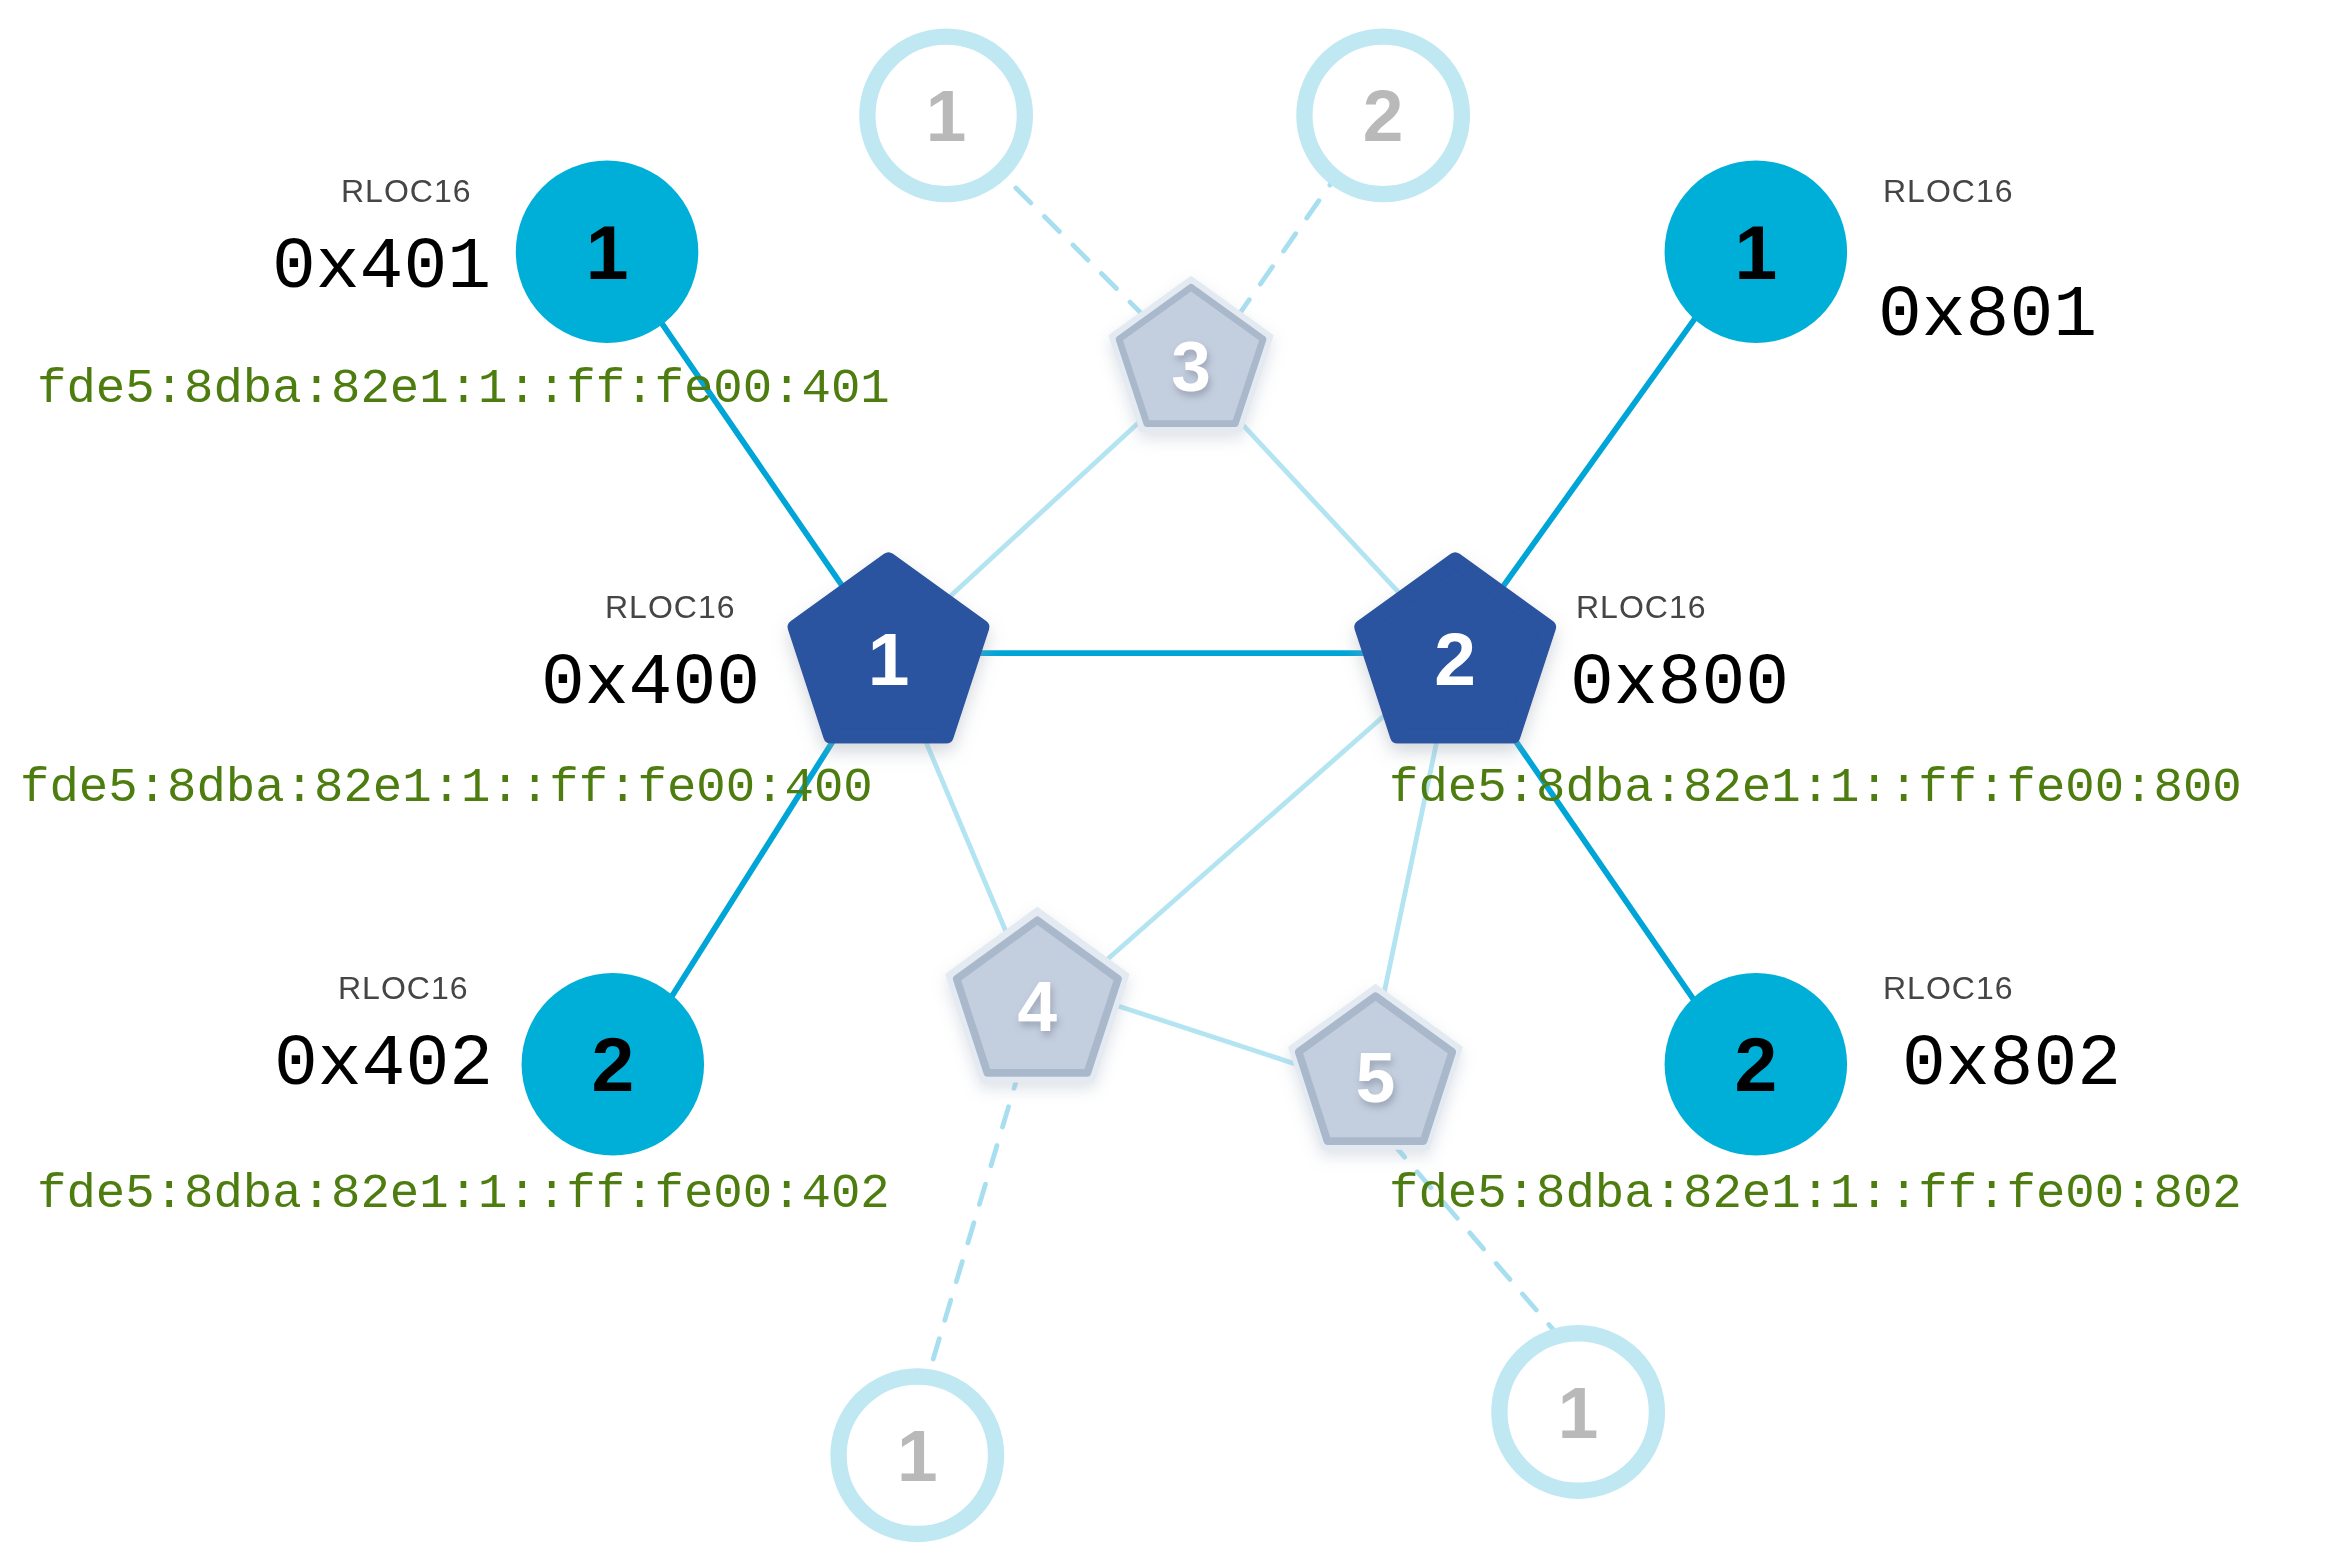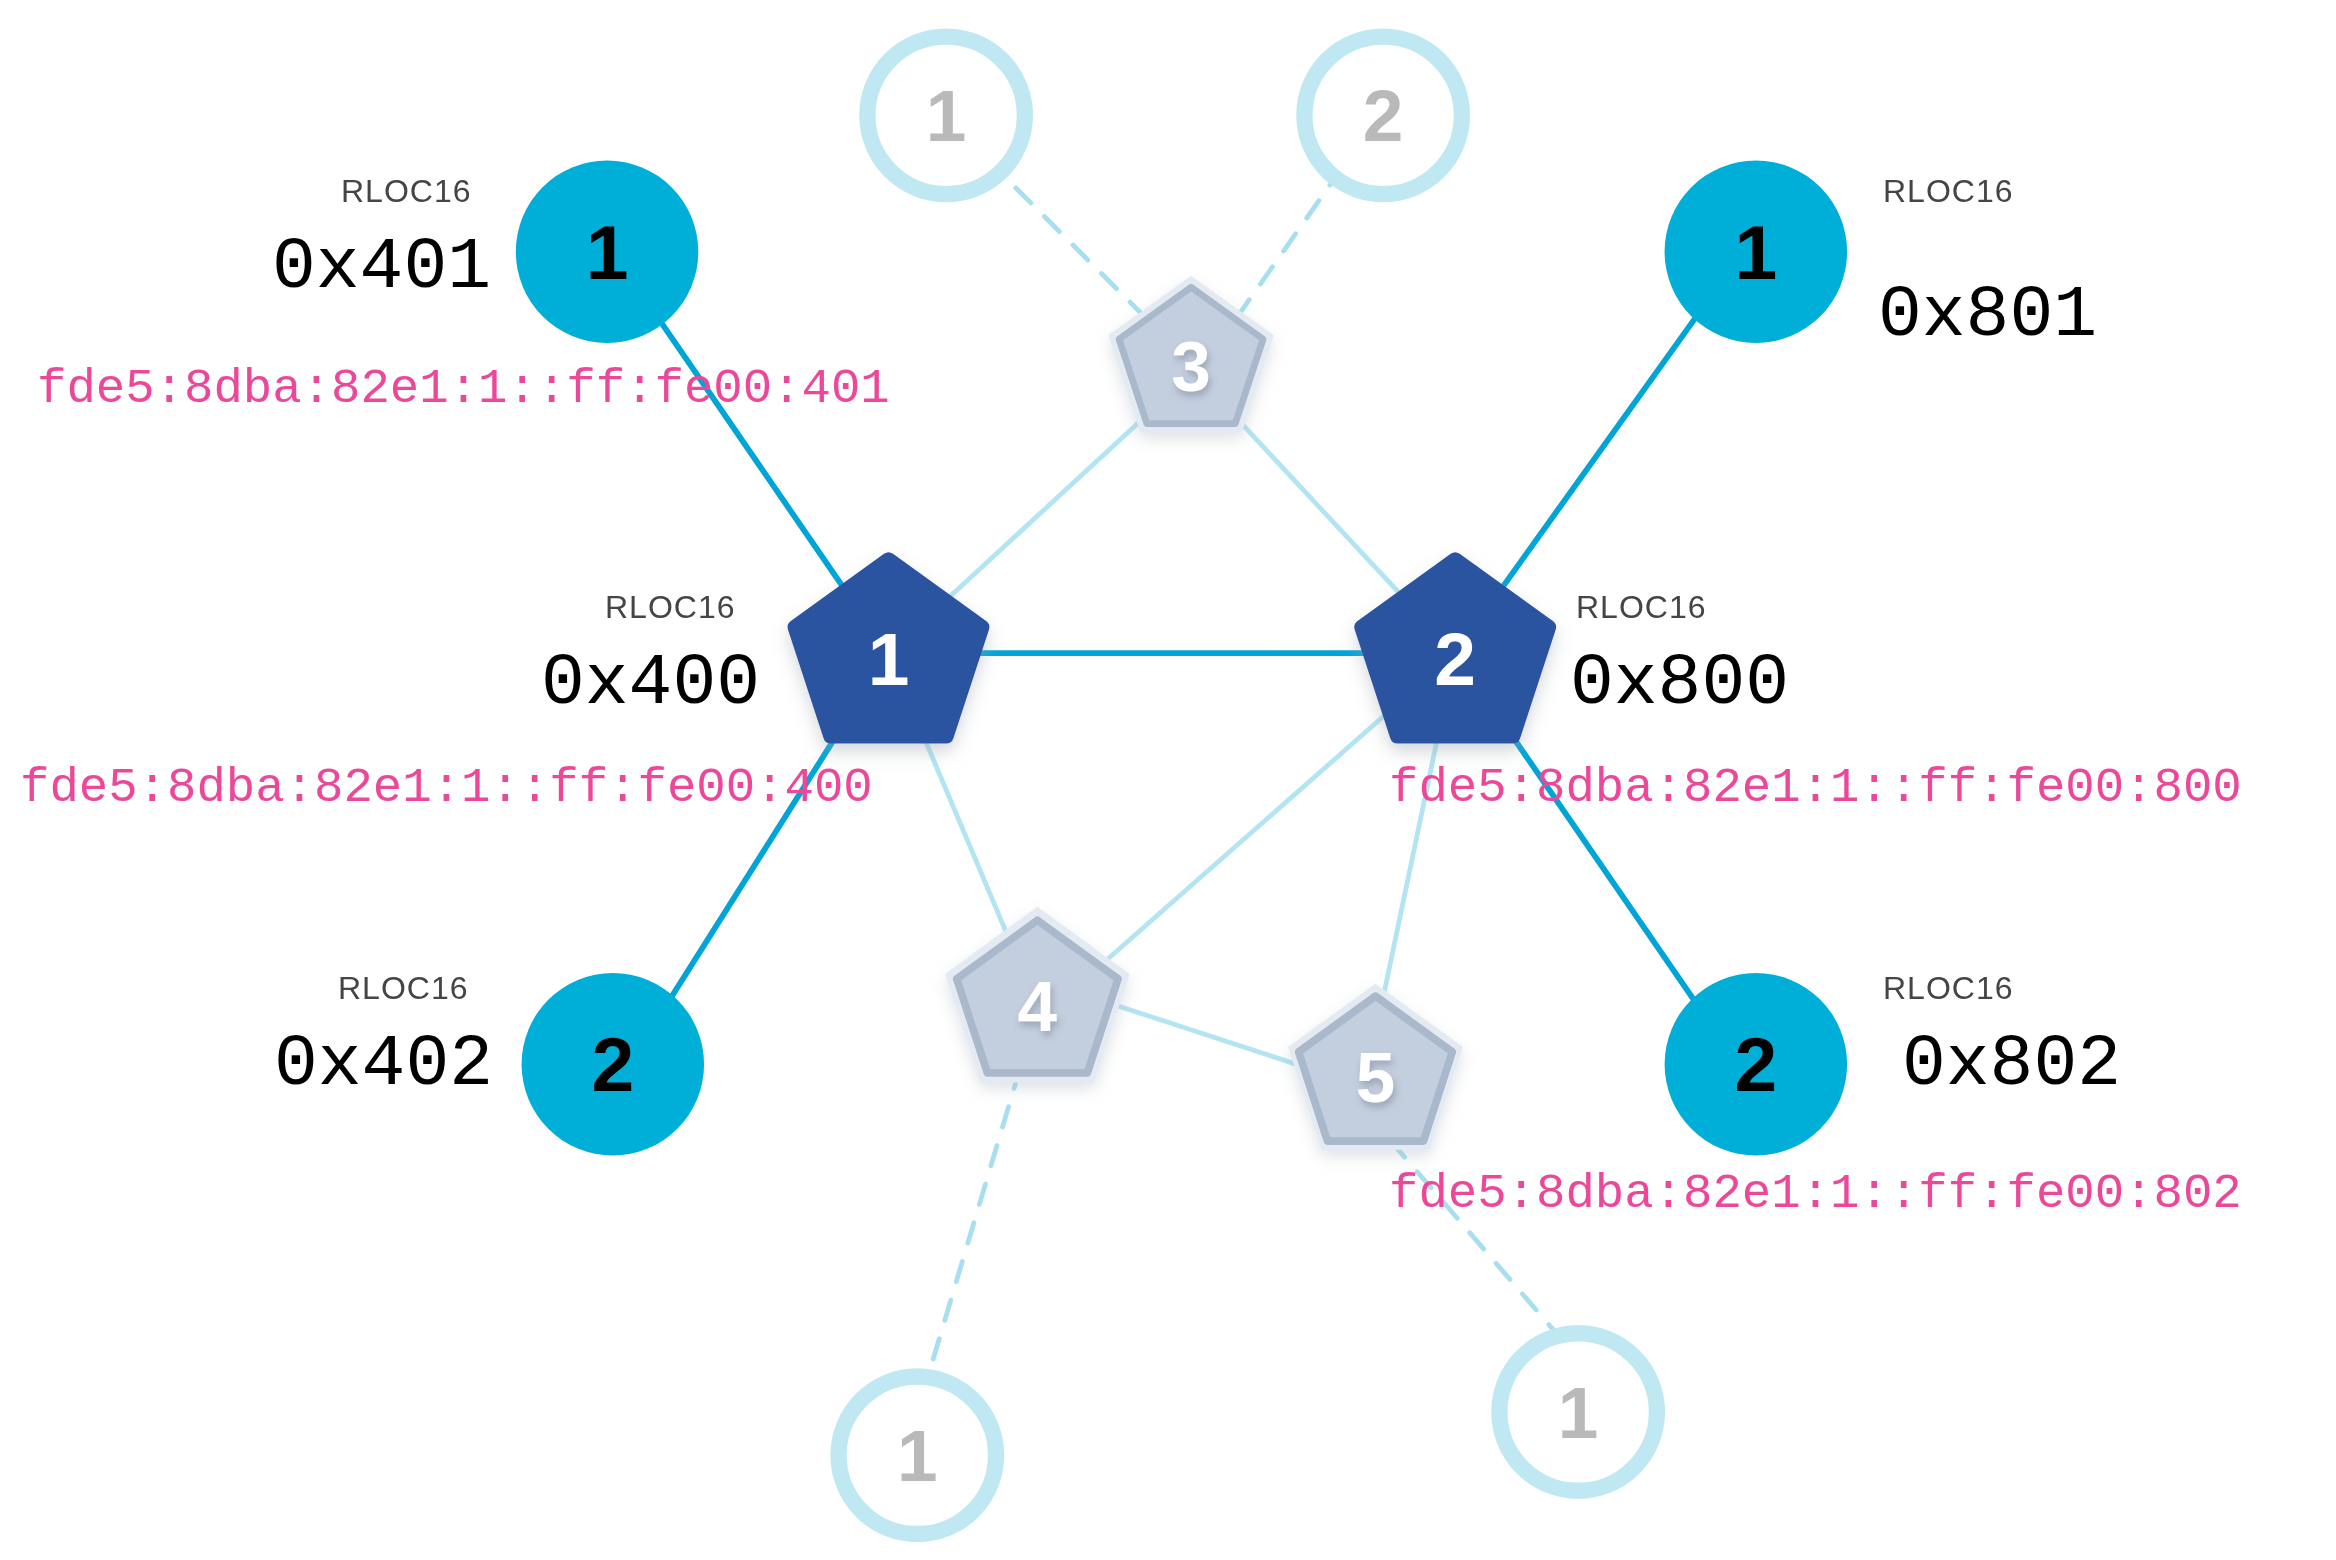--- a/index.html
+++ b/index.html
@@ -6,21 +6,21 @@
   body{width:2336px;height:1560px;overflow:hidden;
        font-family:"Liberation Sans",sans-serif;}
   #stage{position:relative;width:2336px;height:1560px;background:#fff;}
   svg#net{position:absolute;left:0;top:0;width:2336px;height:1560px;display:block;}
   .lbl{position:absolute;white-space:nowrap;}
   .rloc-tag{font-family:"Liberation Sans",sans-serif;font-size:32px;
             color:#454545;letter-spacing:1px;line-height:1;}
   .rloc-val{font-family:"Liberation Mono",monospace;font-size:73px;
             color:#000000;line-height:1;letter-spacing:0px;}
   .ip-txt{font-family:"Liberation Mono",monospace;font-size:49px;
-          color:#ec4899;line-height:1;letter-spacing:0px;}
+          color:#4d7c0f;line-height:1;letter-spacing:0px;}
   .node-num-dark{font-family:"Liberation Sans",sans-serif;font-weight:bold;
                  font-size:78px;fill:#ffffff;}
   .node-num-black{font-family:"Liberation Sans",sans-serif;font-weight:bold;
                   font-size:80px;fill:#000000;}
   .node-num-gray{font-family:"Liberation Sans",sans-serif;font-weight:bold;
                  font-size:76px;fill:#b9b9b9;}
   .node-num-white{font-family:"Liberation Sans",sans-serif;font-weight:bold;
                   font-size:74px;fill:#ffffff;}
 </style>
 </head>
@@ -143,19 +143,20 @@
   <div class="lbl rloc-tag" style="left:605px;top:591px;">RLOC16</div>
   <div class="lbl rloc-val" style="left:541px;top:647px;">0x400</div>
   <div class="lbl ip-txt" style="left:20px;top:764px;">fde5:8dba:82e1:1::ff:fe00:400</div>
 
   <div class="lbl rloc-tag" style="left:1576px;top:591px;">RLOC16</div>
   <div class="lbl rloc-val" style="left:1570px;top:647px;">0x800</div>
   <div class="lbl ip-txt" style="left:1389px;top:764px;text-align:center;">fde5:8dba:82e1:1::ff:fe00:800</div>
 
   <div class="lbl rloc-tag" style="left:338px;top:972px;">RLOC16</div>
   <div class="lbl rloc-val" style="left:274px;top:1028px;">0x402</div>
+  <div class="lbl ip-txt" style="left:37px;top:1170px;">fde5:8dba:82e1:1::ff:fe00:402</div>
 
   <div class="lbl rloc-tag" style="left:1883px;top:972px;">RLOC16</div>
   <div class="lbl rloc-val" style="left:1878px;top:1028px;margin-left:24px;">0x802</div>
   <div class="lbl ip-txt" style="left:1389px;top:1170px;">fde5:8dba:82e1:1::ff:fe00:802</div>
 
 </div>
 
 
 </body></html>

